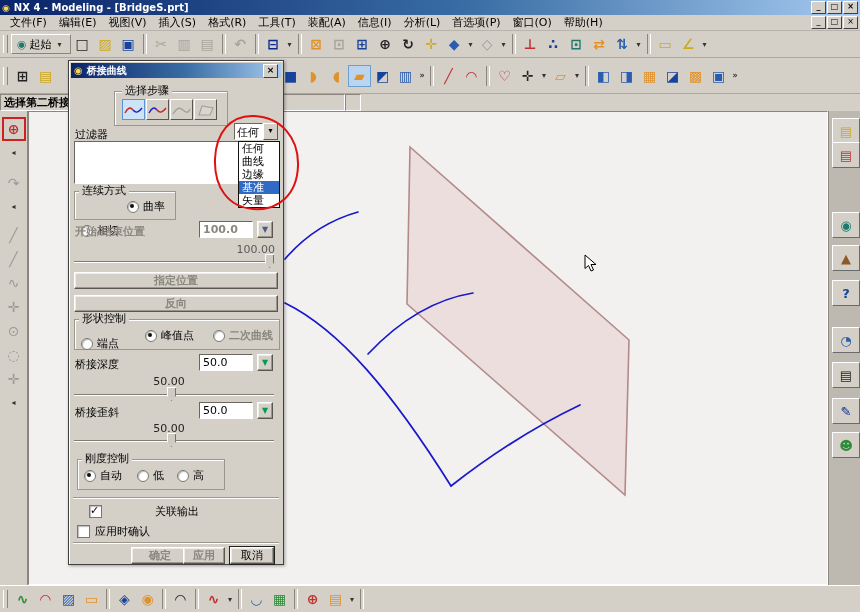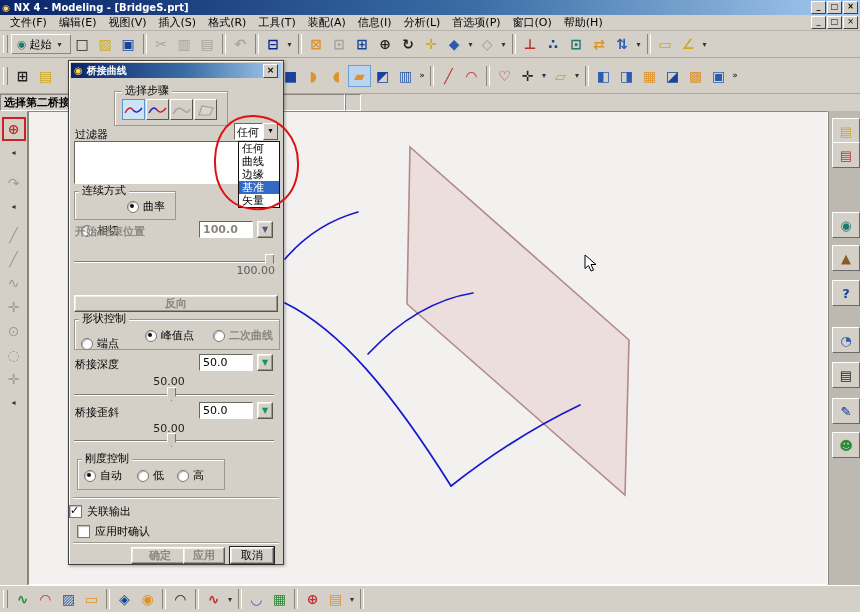--- a/index.html
+++ b/index.html
@@ -348,24 +348,25 @@
     <span>相切</span>
   </span>
   <span class="radiorow" style="left:58px;top:138px;">
     <i class="rad on"></i>
     <span>曲率</span>
   </span>
 
   <span class="dlbl dis" style="left:6px;top:163px;">开始/结束位置</span>
   <span class="field dis" style="left:130px;top:160px;width:54px;height:17px;">100.0</span>
   <span class="btn3d" style="left:188px;top:160px;width:16px;height:17px;font-size:8px;color:#50588a;">▼</span>
-  <span class="numlbl" style="left:120px;top:182px;width:86px;margin-top:21px;">100.00</span>
+  <span class="numlbl" style="left:120px;top:182px;width:86px;">100.00</span>
   <span class="track" style="left:5px;top:200px;width:200px;"></span>
   <span class="thumb" style="left:196px;top:193px;"></span>
 
+  <span class="btn3d dis" style="left:5px;top:211px;width:204px;height:17px;">指定位置</span>
   <span class="btn3d dis" style="left:5px;top:234px;width:204px;height:17px;">反向</span>
 
   <div class="grp" style="left:5px;top:258px;width:204px;height:29px;"></div>
   <span class="grplbl" style="left:10px;top:252px;">形状控制</span>
   <span class="radiorow" style="left:12px;top:267px;margin-top:8px;">
     <i class="rad"></i>
     <span>端点</span>
   </span>
   <span class="radiorow" style="left:76px;top:267px;">
     <i class="rad on"></i>
@@ -400,21 +401,21 @@
     <i class="rad"></i>
     <span>低</span>
   </span>
   <span class="radiorow" style="left:108px;top:407px;">
     <i class="rad"></i>
     <span>高</span>
   </span>
 
   <span class="hr" style="left:4px;top:436px;width:206px;"></span>
 
-  <span class="radiorow" style="left:0;top:443px;">
+  <span class="radiorow" style="left:20px;top:443px;gap:48px;">
     <i class="chk on"></i>
     <span>关联输出</span>
   </span>
   <span class="radiorow" style="left:8px;top:463px;">
     <i class="chk"></i>
     <span>应用时确认</span>
   </span>
 
   <span class="hr" style="left:4px;top:481px;width:206px;"></span>
 

